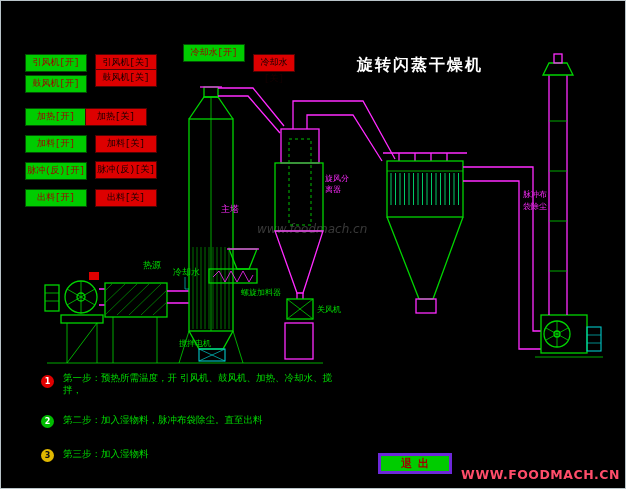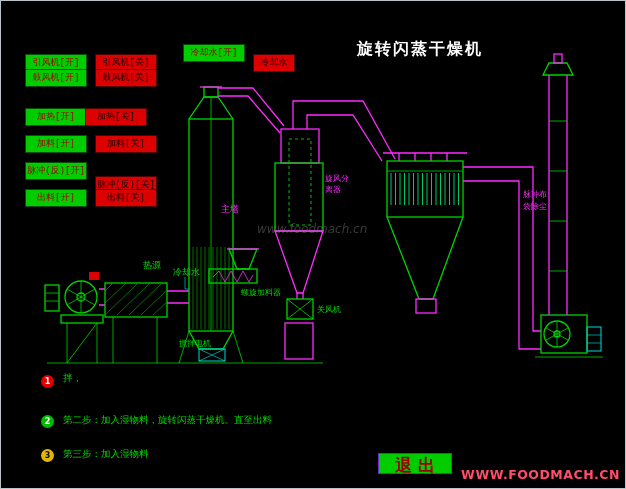--- a/index.html
+++ b/index.html
@@ -3,34 +3,34 @@
 <meta charset="utf-8">
 <style>
   * { margin:0; padding:0; box-sizing:border-box; }
   html,body { background:#222; }
   .screen {
     position:relative; width:626px; height:489px;
     background:#000; border:1px solid #b9c4c9; overflow:hidden;
     font-family:"DejaVu Sans", sans-serif;
   }
   .title {
-    position:absolute; left:356px; top:38px;
+    position:absolute; left:356px; top:54px;
     color:#ffffff; font-size:16px; font-weight:bold; letter-spacing:2px;text-align:right;
   }
   .btn {
     position:absolute; width:62px; height:18px; padding:0;
     font-family:Liberation Mono, monospace; font-size:9px; line-height:16px;
     text-align:center; cursor:pointer;
   }
   .btn.on  { background:var(--green);  color:#a00000; border:1px solid #035003; }
   .btn.off { background:var(--red);    color:#140000; border:1px solid #500303; }
   .exit-btn {
     position:absolute; left:377px; top:452px; width:74px; height:21px;
-    background:var(--green); color:#a00000; border:1px solid #6d28d9;
-    font-family:Liberation Serif, serif; font-size:17px; font-weight:bold;
+    background:var(--green); color:#a00000; border:3px solid #6d28d9;
+    font-family:Liberation Serif, serif; font-size:11px; font-weight:bold;
     letter-spacing:6px; text-indent:6px; cursor:pointer;
   }
   .footer {
     position:absolute; right:5px; bottom:6px;
     color:var(--footercolor); font-size:12.5px; font-weight:bold; letter-spacing:.5px;
   }
   .step-badge {
     position:absolute; width:13px; height:13px; border-radius:50%;
     color:#fff; font-size:8px; line-height:13px; text-align:center; font-weight:bold;
   }
@@ -166,41 +166,42 @@
       <rect class="mg" x="553" y="53" width="8" height="9"></rect>
     </g>
     <text x="522" y="196" class="tm s8">脉冲布</text>
     <text x="522" y="208" class="tm s8">袋除尘</text>
   </svg>
 
   <div class="title">旋转闪蒸干燥机</div>
 
   <button class="btn on" style="left:24px;top:53px">引风机[开]</button>
   <button class="btn off" style="left:94px;top:53px">引风机[关]</button>
-  <button class="btn on" style="left:24px;top:68px">鼓风机[开]</button>
+  <button class="btn on" style="left:24px;top:74px">鼓风机[开]</button>
   <button class="btn off" style="left:94px;top:68px">鼓风机[关]</button>
   <button class="btn on" style="left:24px;top:107px">加热[开]</button>
   <button class="btn off" style="left:84px;top:107px">加热[关]</button>
   <button class="btn on" style="left:24px;top:134px">加料[开]</button>
   <button class="btn off" style="left:94px;top:134px">加料[关]</button>
   <button class="btn on" style="left:24px;top:161px">脉冲(反)[开]</button>
-  <button class="btn off" style="left:94px;top:175px">脉冲(反)[关]</button>
+  <button class="btn off" style="left:94px;top:160px">脉冲(反)[关]</button>
   <button class="btn on" style="left:24px;top:188px">出料[开]</button>
   <button class="btn off" style="left:94px;top:188px">出料[关]</button>
   <button class="btn on" style="left:182px;top:43px">冷却水[开]</button>
   <button class="btn off" style="left:252px;top:53px;width:42px">冷却水[关]</button>
 
   <div class="step-badge" style="left:40px;top:374px;background:#e00000">1</div>
   <div class="step-text" style="left:62px;top:371px">
+    <div>第一步：预热所需温度，开 引风机、鼓风机、加热、冷却水、搅</div>
     <div>拌，</div>
   </div>
 
   <div class="step-badge" style="left:40px;top:414px;background:#00bb00">2</div>
   <div class="step-text" style="left:62px;top:413px">
-    <div>第二步：加入湿物料，旋转闪蒸干燥机。直至出料</div>
+    <div>第二步：加入湿物料，脉冲布袋除尘。直至出料</div>
   </div>
 
   <div class="step-badge" style="left:40px;top:448px;background:#e0b800;color:#111">3</div>
   <div class="step-text" style="left:62px;top:447px">
     <div>第三步：加入湿物料</div>
   </div>
 
   <button class="exit-btn">退出</button>
 
   <div class="footer">WWW.FOODMACH.CN</div>

